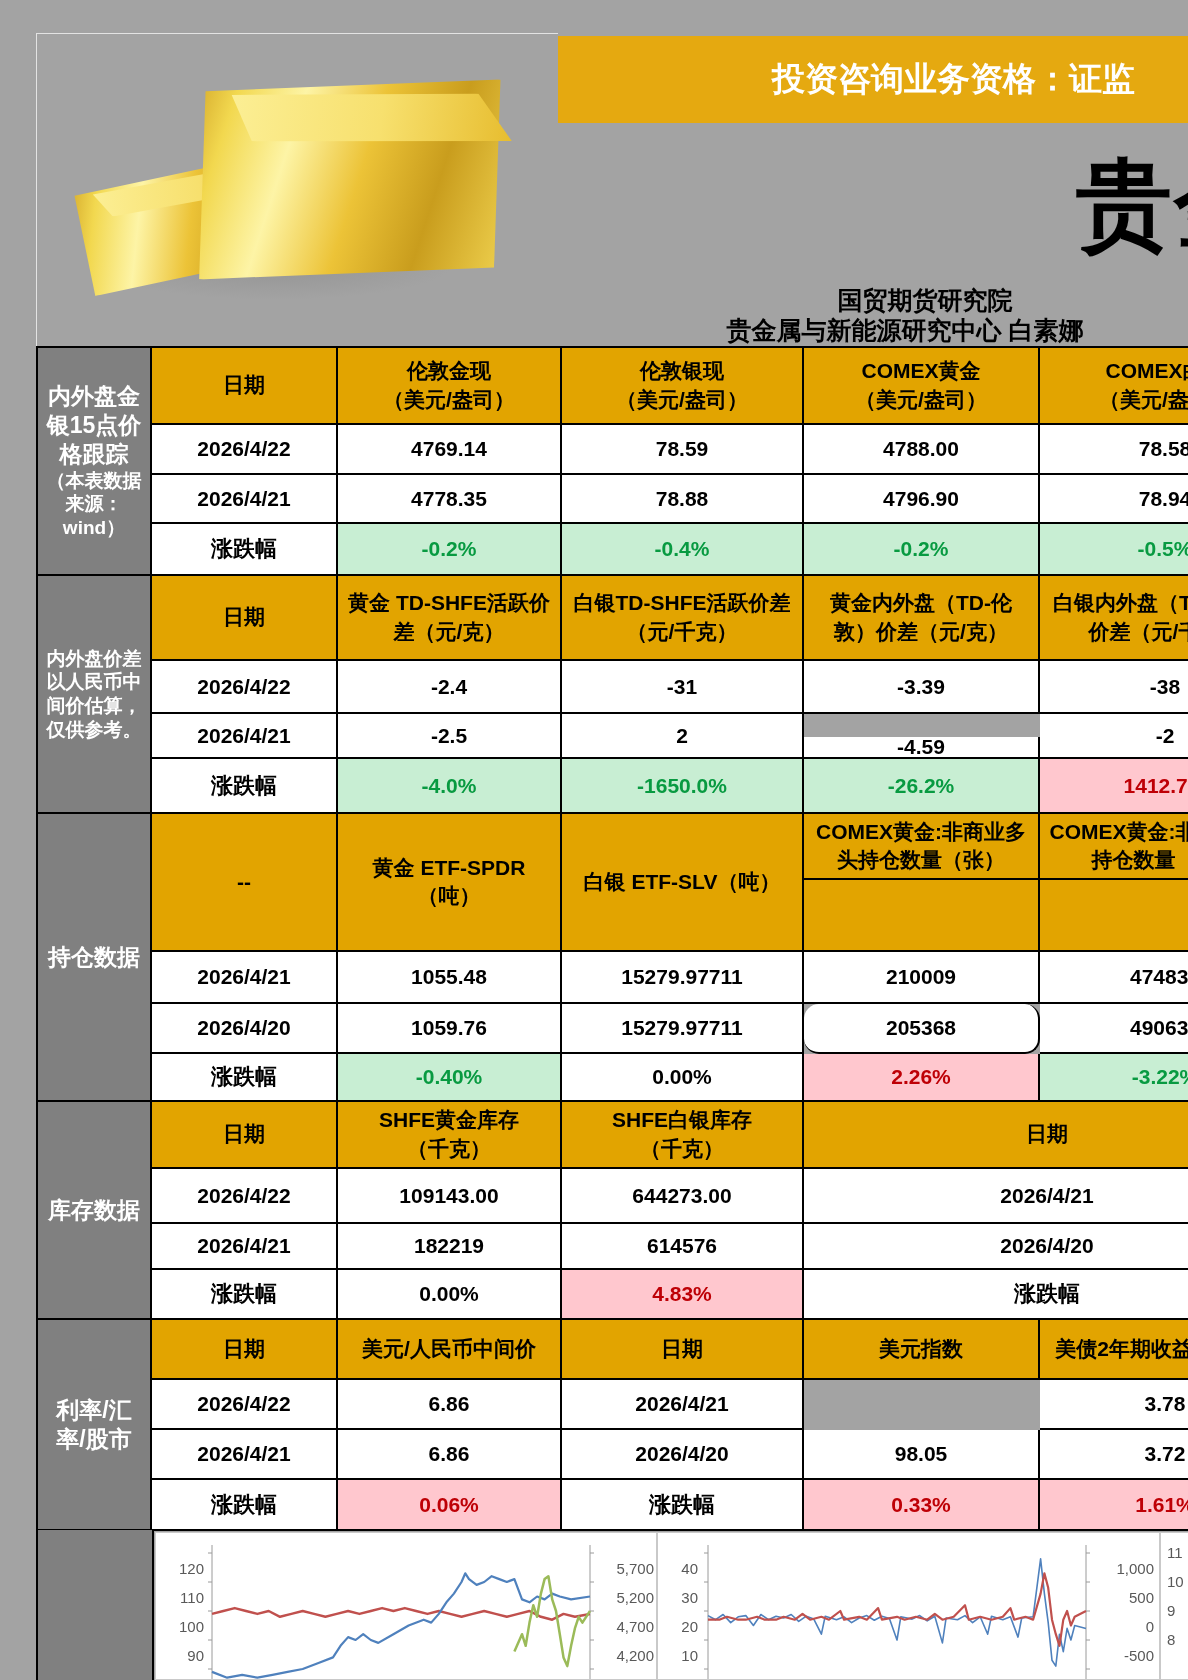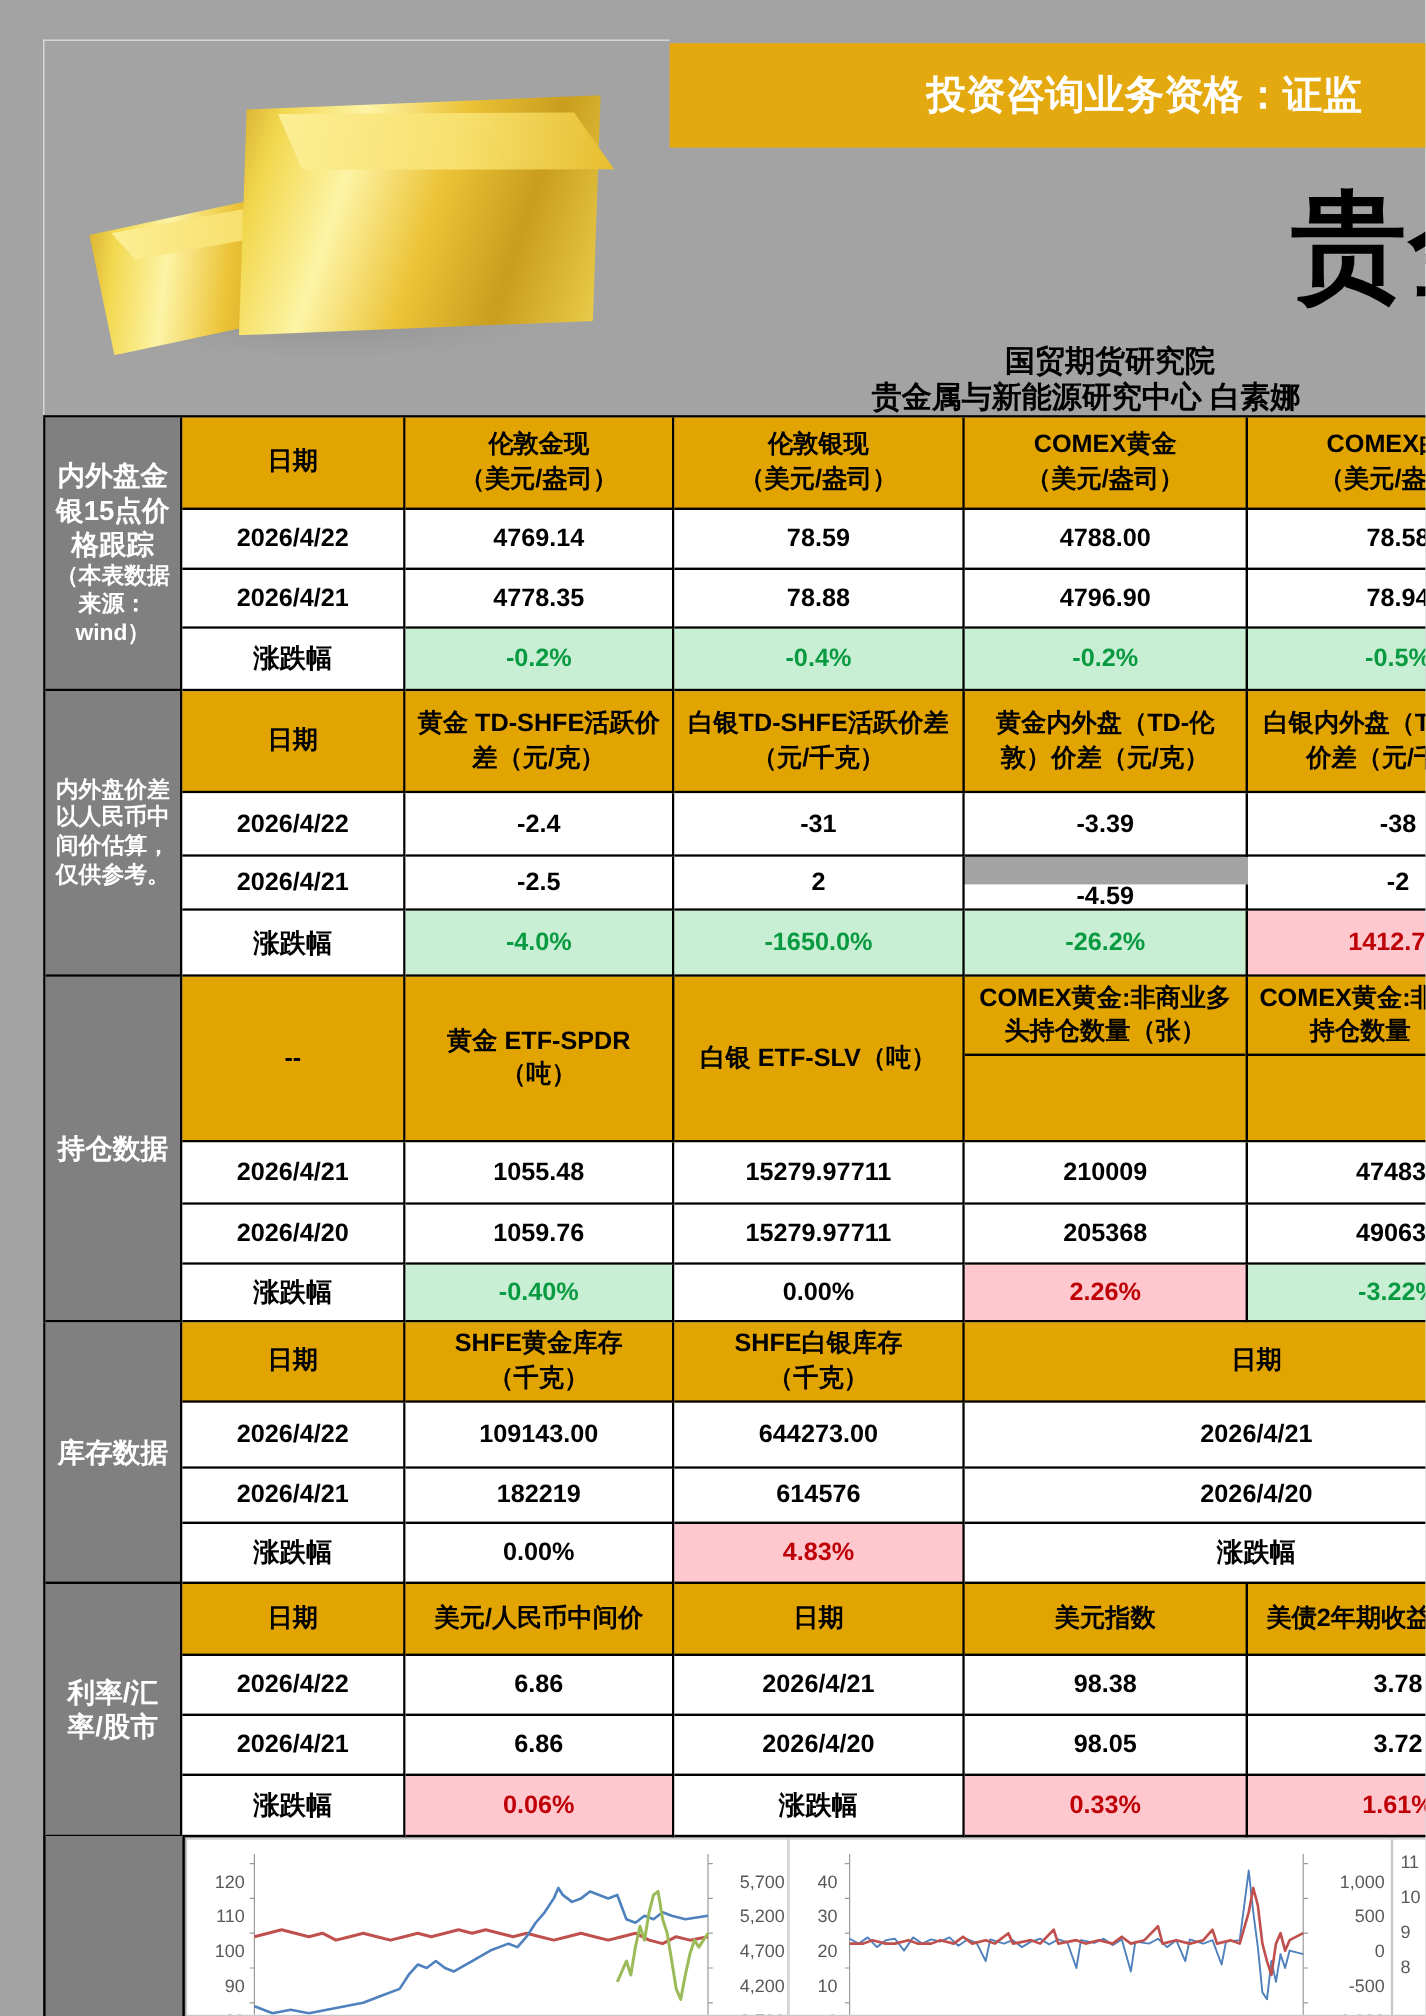--- a/index.html
+++ b/index.html
@@ -161,21 +161,21 @@
         <div class="c h" style="grid-area: 1 / 5; padding: 0px;"><div class="split"><div class="lbl">COMEX黄金:非商业多头持仓数量（张）</div><div class="gap"></div></div></div>
         <div class="c h" style="grid-area: 1 / 6; padding: 0px;"><div class="split"><div class="lbl">COMEX黄金:非商业空头持仓数量（张）</div><div class="gap"></div></div></div>
         <div class="c d" style="grid-area: 2 / 2;">2026/4/21</div>
         <div class="c d" style="grid-area: 2 / 3;">1055.48</div>
         <div class="c d" style="grid-area: 2 / 4;">15279.97711</div>
         <div class="c d" style="grid-area: 2 / 5;">210009</div>
         <div class="c d" style="grid-area: 2 / 6;">474836</div>
         <div class="c d" style="grid-area: 3 / 2;">2026/4/20</div>
         <div class="c d" style="grid-area: 3 / 3;">1059.76</div>
         <div class="c d" style="grid-area: 3 / 4;">15279.97711</div>
-        <div class="c d" style="grid-area: 3 / 5;">205368</div>
+        <div class="c d" style="grid-area: 3 / 5; border-radius: 15px;">205368</div>
         <div class="c d" style="grid-area: 3 / 6;">490638</div>
         <div class="c lab" style="grid-area: 4 / 2;">涨跌幅</div>
         <div class="c g" style="grid-area: 4 / 3;">-0.40%</div>
         <div class="c n" style="grid-area: 4 / 4;">0.00%</div>
         <div class="c p" style="grid-area: 4 / 5;">2.26%</div>
         <div class="c g" style="grid-area: 4 / 6;">-3.22%</div>
       </div>
       <div class="tbl" style="top: 754px; grid-template-rows: 67px 55px 46px 50px;">
         <div class="c side" style="grid-row: 1 / span 4;">
           <span class="main">库存数据</span>
@@ -204,21 +204,20 @@
           <span class="main">利率/汇率/股市</span>
         </div>
         <div class="c h" style="grid-area: 1 / 2;">日期</div>
         <div class="c h" style="grid-area: 1 / 3;">美元/人民币中间价</div>
         <div class="c h" style="grid-area: 1 / 4;">日期</div>
         <div class="c h" style="grid-area: 1 / 5;">美元指数</div>
         <div class="c h" style="grid-area: 1 / 6;">美债2年期收益率（%）</div>
         <div class="c d" style="grid-area: 2 / 2;">2026/4/22</div>
         <div class="c d" style="grid-area: 2 / 3;">6.86</div>
         <div class="c d" style="grid-area: 2 / 4;">2026/4/21</div>
-        <div class="c d" style="grid-area: 2 / 5;">98.38</div>
         <div class="c d" style="grid-area: 2 / 6;">3.78</div>
         <div class="c d" style="grid-area: 3 / 2;">2026/4/21</div>
         <div class="c d" style="grid-area: 3 / 3;">6.86</div>
         <div class="c d" style="grid-area: 3 / 4;">2026/4/20</div>
         <div class="c d" style="grid-area: 3 / 5;">98.05</div>
         <div class="c d" style="grid-area: 3 / 6;">3.72</div>
         <div class="c lab" style="grid-area: 4 / 2;">涨跌幅</div>
         <div class="c p" style="grid-area: 4 / 3;">0.06%</div>
         <div class="c lab" style="grid-area: 4 / 4;">涨跌幅</div>
         <div class="c p" style="grid-area: 4 / 5;">0.33%</div>

